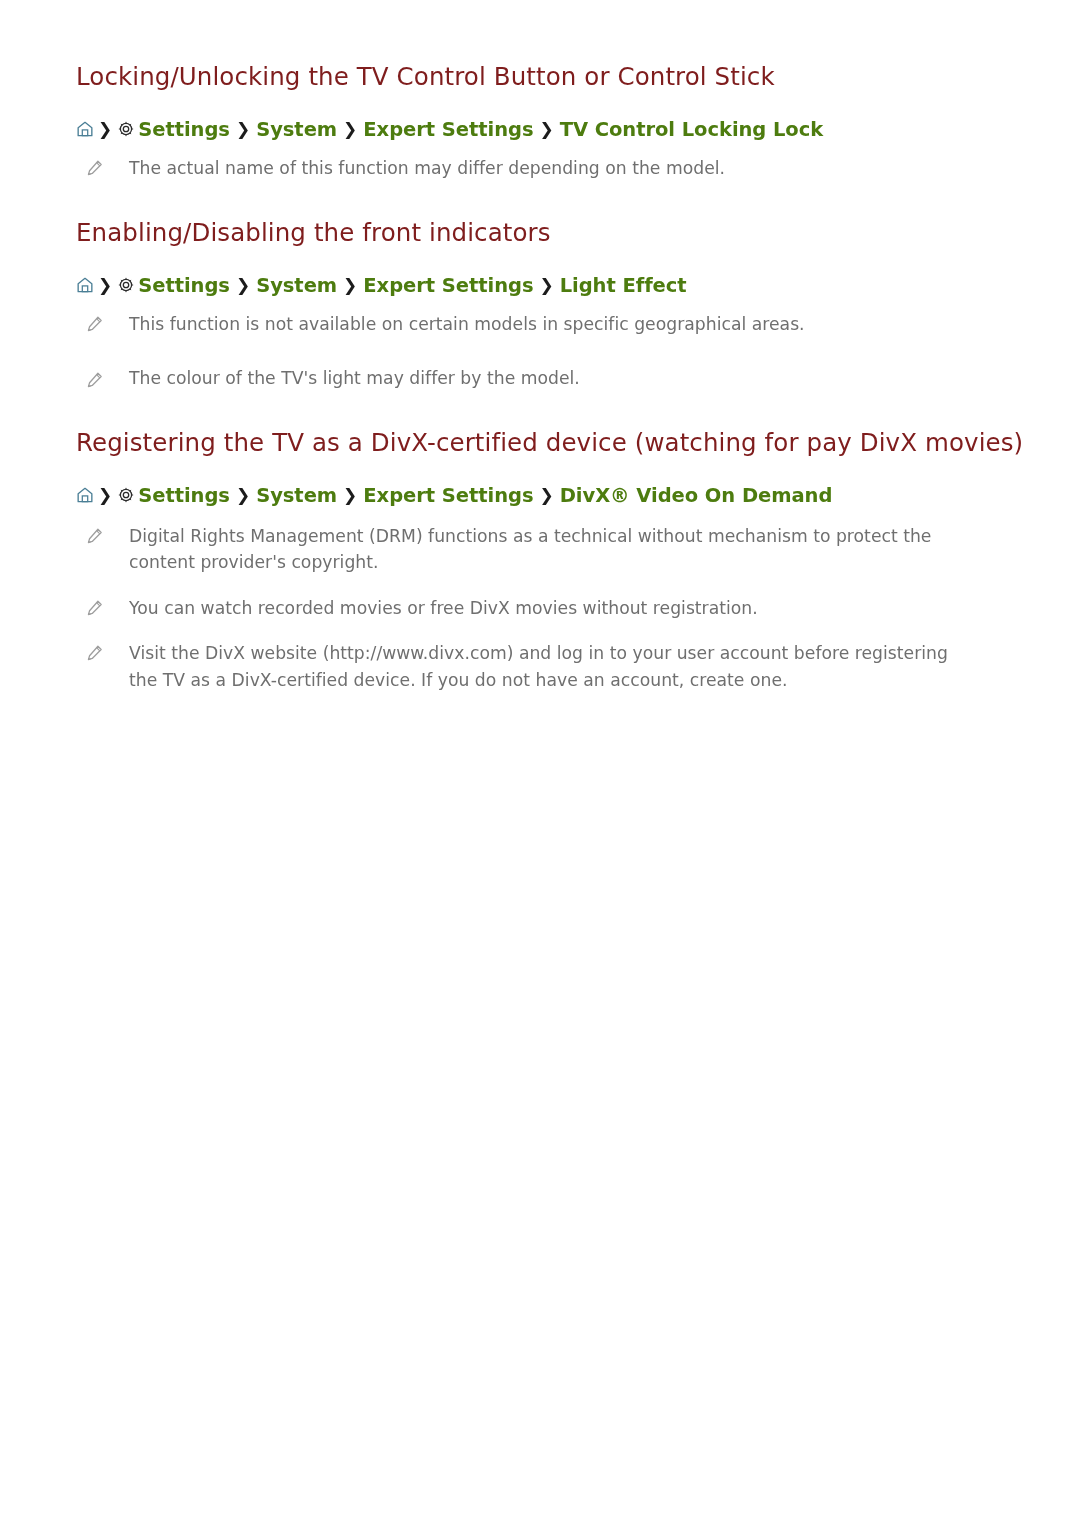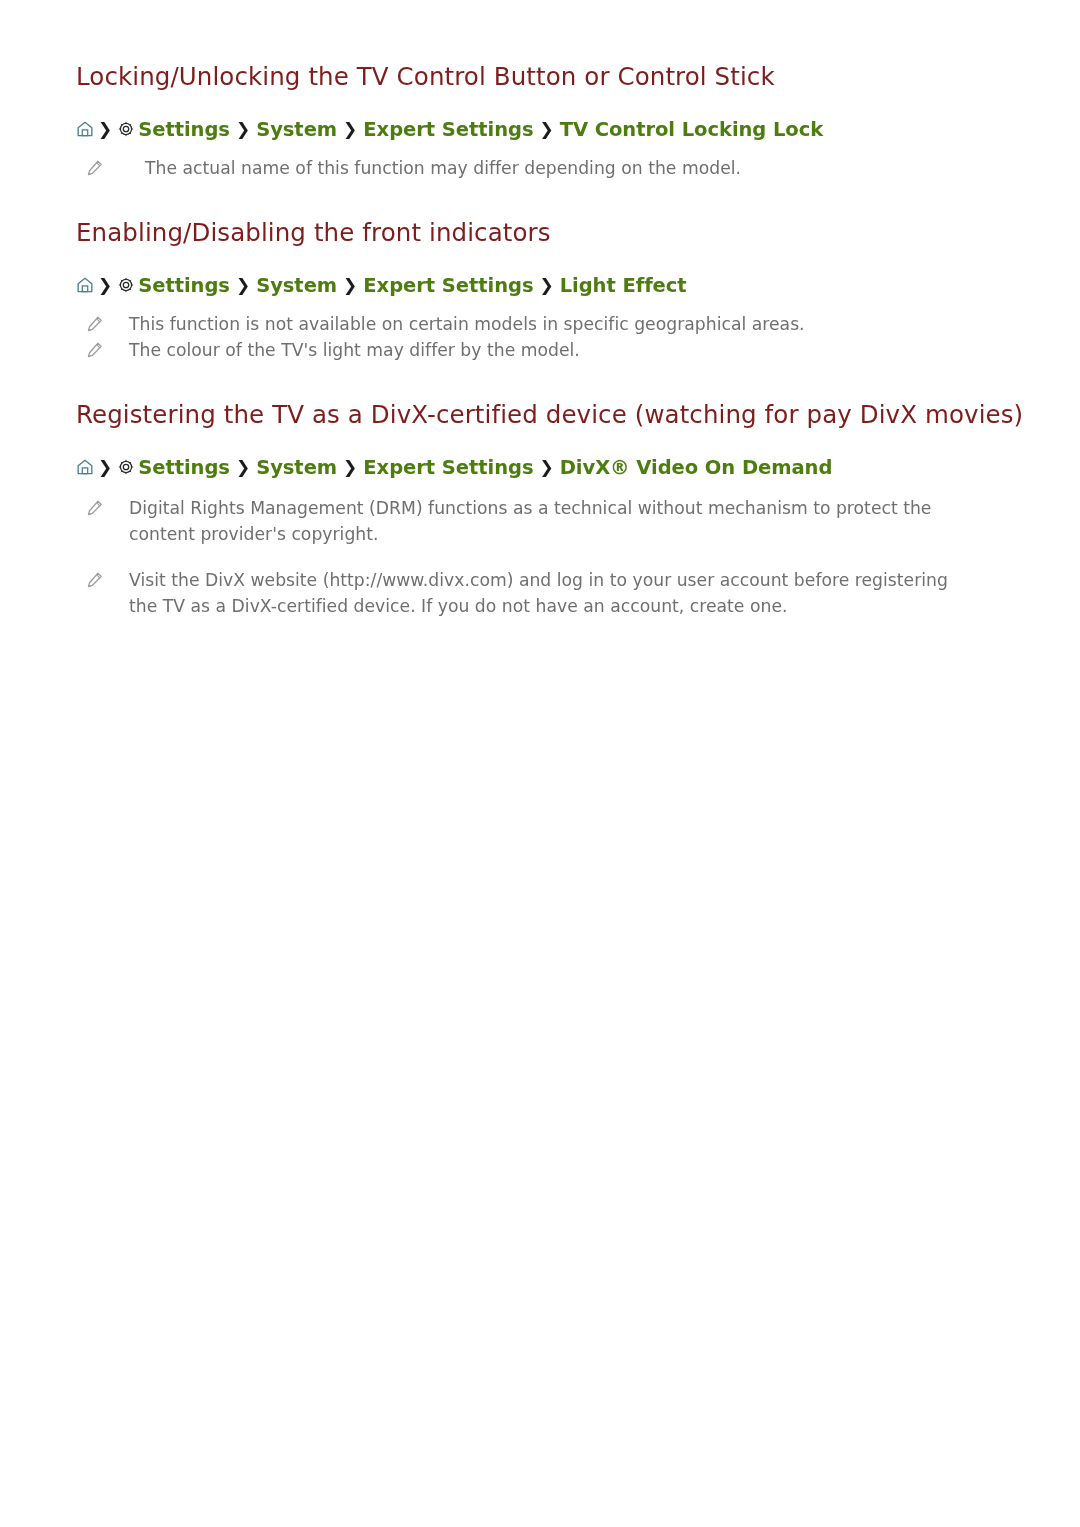--- a/index.html
+++ b/index.html
@@ -97,23 +97,23 @@
     margin-left: 9px;
   }
   .note-text {
     font-size: 17.2px;
     line-height: 26.5px;
     color: #6f6f6f;
     letter-spacing: 0.02px;
   }
 
   
-  .sec-1 .note { margin-top: 13px; gap: 16px; }
+  .sec-1 .note { margin-top: 13px; }
   .sec-2 .note { margin-top: 13px; }
-  .sec-2 .note + .note { margin-top: 0; }
+  .sec-2 .note + .note { margin-top: 28px; align-items: center; }
   .sec-3 .note { margin-top: 15px; }
   .sec-3 .note + .note { margin-top: 19px; }
 
   #sec2 { margin-top: 36px; }
   #sec3 { margin-top: 36px; }
 </style>
 </head>
 <body>
 
 <div class="page">
@@ -265,20 +265,30 @@
       <span class="icon-pencil">
         <svg viewBox="0 0 20 20" width="19" height="19" aria-hidden="true">
           <path d="M13.6 2.4 L17.0 5.8 L7.6 15.2 L3.6 16.4 L4.8 12.4 Z" fill="#ffffff" stroke="#9e9e9e" stroke-width="1.35" stroke-linejoin="round"></path>
           <path d="M12.2 3.8 L15.6 7.2" stroke="#9e9e9e" stroke-width="1.2"></path>
           <path d="M3.6 16.4 L6.1 15.6" stroke="#9e9e9e" stroke-width="1.2"></path>
         </svg>
       </span>
       <span class="note-text">Digital Rights Management (DRM) functions as a technical without mechanism to protect the content provider's copyright.</span>
     </div>
 
+    <div class="note">
+      <span class="icon-pencil">
+        <svg viewBox="0 0 20 20" width="19" height="19" aria-hidden="true">
+          <path d="M13.6 2.4 L17.0 5.8 L7.6 15.2 L3.6 16.4 L4.8 12.4 Z" fill="#ffffff" stroke="#9e9e9e" stroke-width="1.35" stroke-linejoin="round"></path>
+          <path d="M12.2 3.8 L15.6 7.2" stroke="#9e9e9e" stroke-width="1.2"></path>
+          <path d="M3.6 16.4 L6.1 15.6" stroke="#9e9e9e" stroke-width="1.2"></path>
+        </svg>
+      </span>
+      <span class="note-text">You can watch recorded movies or free DivX movies without registration.</span>
+    </div>
 
     <div class="note">
       <span class="icon-pencil">
         <svg viewBox="0 0 20 20" width="19" height="19" aria-hidden="true">
           <path d="M13.6 2.4 L17.0 5.8 L7.6 15.2 L3.6 16.4 L4.8 12.4 Z" fill="#ffffff" stroke="#9e9e9e" stroke-width="1.35" stroke-linejoin="round"></path>
           <path d="M12.2 3.8 L15.6 7.2" stroke="#9e9e9e" stroke-width="1.2"></path>
           <path d="M3.6 16.4 L6.1 15.6" stroke="#9e9e9e" stroke-width="1.2"></path>
         </svg>
       </span>
       <span class="note-text">Visit the DivX website (http://www.divx.com) and log in to your user account before registering the TV as a DivX-certified device. If you do not have an account, create one.</span>

